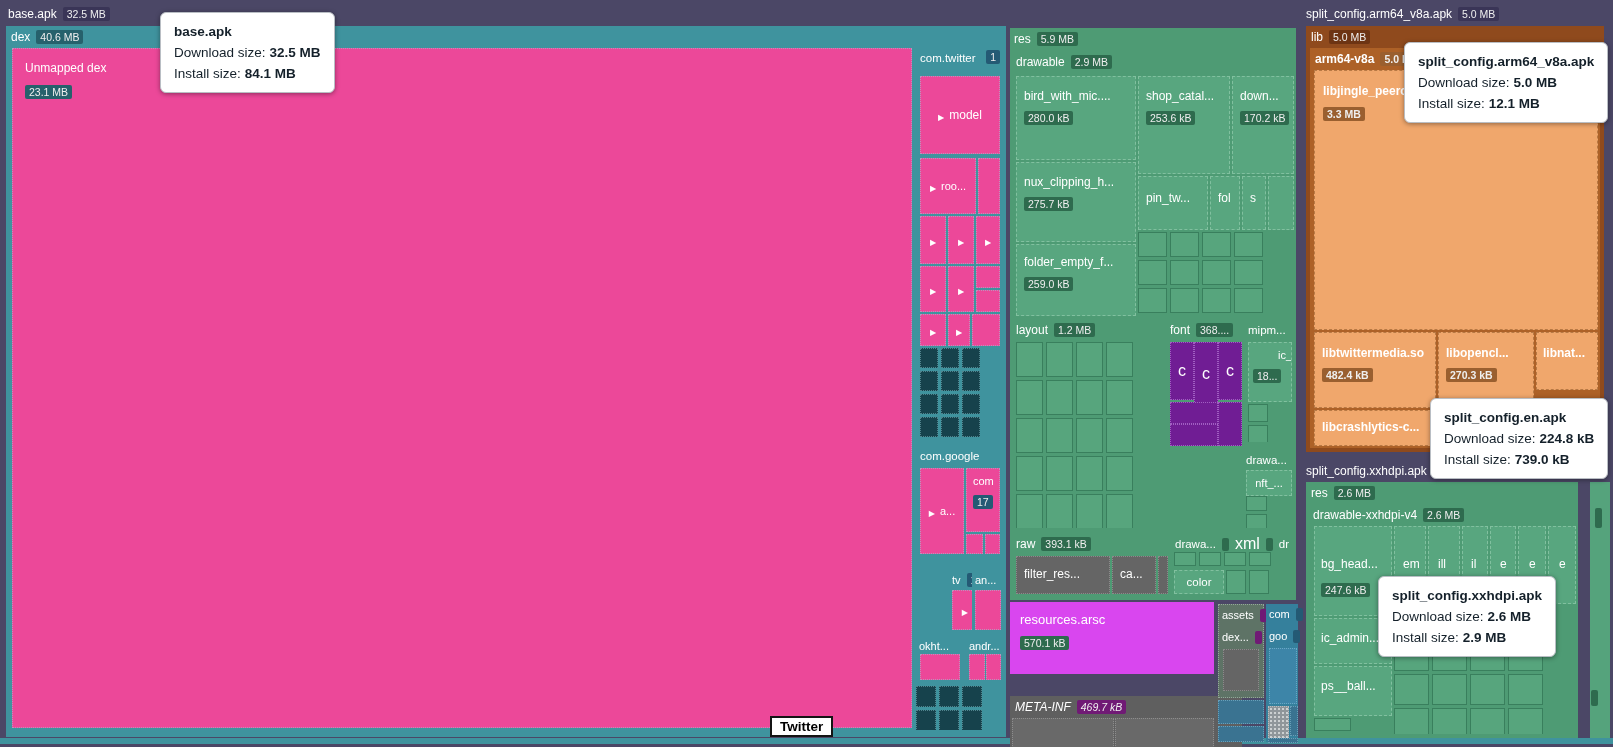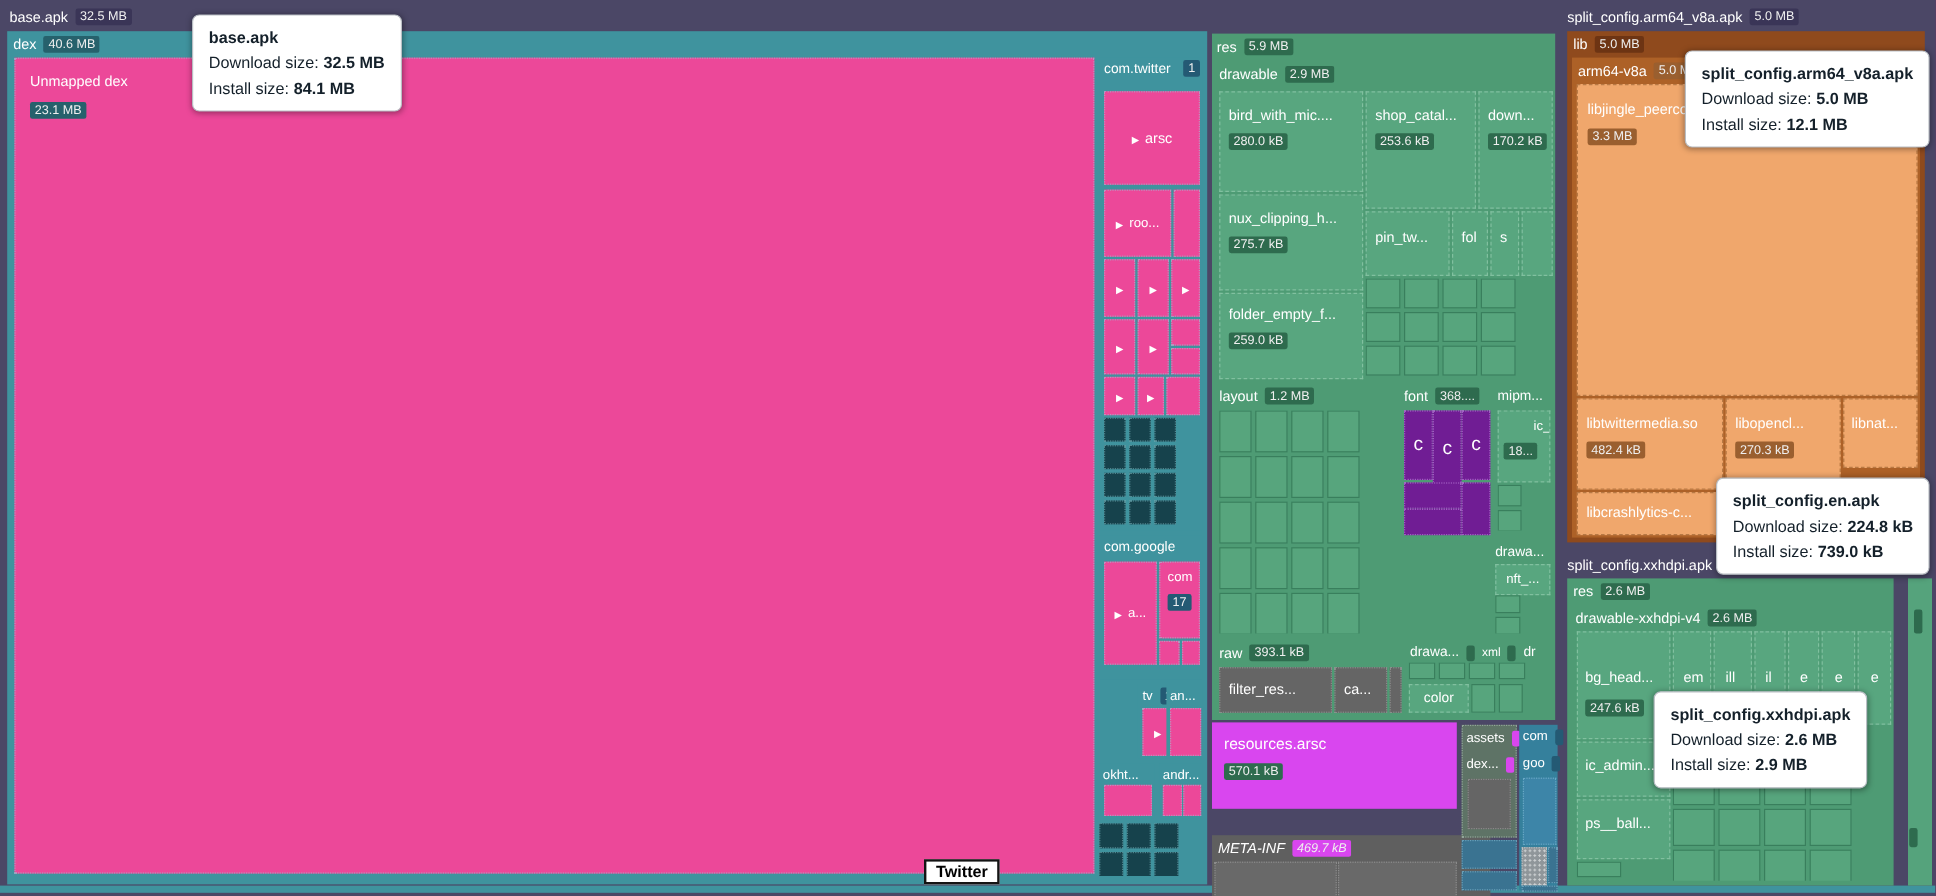--- a/index.html
+++ b/index.html
@@ -5,21 +5,21 @@
   html,body{margin:0;padding:0;background:#413d5c;}
   #stage{position:relative;width:1613px;height:747px;background:#4b4766;overflow:hidden;
          font-family:"Liberation Sans",sans-serif;color:#fff;}
   .abs{position:absolute;}
   .hdr{position:absolute;display:flex;align-items:center;gap:6px;white-space:nowrap;
        font-size:12px;color:#fff;height:16px;overflow:hidden;}
   .hdr .nm{font-size:12px;}
   .chip{display:inline-block;font-size:10.5px;line-height:14px;padding:0 4px;border-radius:2px;
         background:rgba(0,0,0,.32);color:#efefef;white-space:nowrap;}
   .chip.t{background:#26616c}.chip.g{background:#2e6b4e}.chip.p{background:#3a3557}
-  .chip.o{background:#9a5f2f}.chip.d{background:#d946ef}.chip.b{background:#245a74}
+  .chip.o{background:#9a5f2f}.chip.d{background:#701a75}.chip.b{background:#245a74}
   .chip.mini{width:7px;height:13px;padding:0}
   .cellT{position:absolute;background:#ec4899;border:1px dotted rgba(150,212,220,.55);overflow:hidden;}
   .cellG{position:absolute;background:#58a67f;border:1px dashed rgba(205,240,220,.35);overflow:hidden;}
   .cellP{position:absolute;background:#701d94;border:1px dotted rgba(195,140,225,.6);overflow:hidden;}
   .cellO{position:absolute;background:#f0a76c;border:1px dashed rgba(140,84,36,.55);overflow:hidden;}
   .cellGr{position:absolute;background:#656565;border:1px dotted rgba(185,185,185,.45);overflow:hidden;}
   .cellB{position:absolute;background:#3a7391;border:1px dotted rgba(150,205,225,.5);overflow:hidden;}
   .cellSp{position:absolute;background:#8f969a;border:1px dotted rgba(220,220,220,.6);
           background-image:radial-gradient(rgba(255,255,255,.55) 1px,transparent 1px);background-size:4px 4px;}
   .lbl{position:absolute;font-size:12px;color:#fff;white-space:nowrap;}
@@ -65,21 +65,21 @@
         <span class="chip t abs" style="left:12px;top:36px;">23.1 MB</span>
       </div>
 
       <div class="abs teal" style="left:910px;top:22px;width:86px;height:394px;">
         <div class="hdr" style="left:4px;top:2px;width:78px;">
           <span class="nm" style="font-size:11.5px">com.twitter</span>
         </div>
         <span class="chip b abs" style="right:2px;top:2px;">1</span>
         <div class="cellT ctr" style="left:4px;top:28px;width:78px;height:76px;">
           <span class="tri"></span>
-          <span style="font-size:12px">arsc</span>
+          <span style="font-size:12px">model</span>
         </div>
         <div class="cellT ctr" style="left:4px;top:110px;width:54px;height:54px;">
           <span class="tri"></span>
           <span style="font-size:11px">roo...</span>
         </div>
         <div class="cellT" style="left:62px;top:110px;width:20px;height:54px;"></div>
         <div class="cellT ctr" style="left:4px;top:168px;width:24px;height:46px;">
             <span class="tri solo"></span>
           </div>
         <div class="cellT ctr" style="left:32px;top:168px;width:24px;height:46px;">
@@ -319,21 +319,21 @@
         <div class="cellGr" style="left:100px;top:22px;width:42px;height:36px;">
           <span class="lbl" style="left:7px;top:10px;">ca...</span>
         </div>
         <div class="cellGr" style="left:146px;top:22px;width:8px;height:36px;"></div>
       </div>
 
       <div class="abs" style="left:162px;top:506px;width:120px;height:62px;">
         <div class="hdr" style="left:3px;top:2px;">
           <span class="nm" style="font-size:11.5px">drawa...</span>
           <span class="chip g mini"></span>
-          <span class="nm" style="font-size:10px">xml</span>
+          <span class="nm" style="font-size:16px">xml</span>
           <span class="chip g mini"></span>
           <span class="nm" style="font-size:11.5px">dr</span>
         </div>
         <div class="grid g" style="left:2px;top:18px;width:116px;height:15px;--w:20px;--h:12px;">
             <i></i>
             <i></i>
             <i></i>
             <i></i>
           </div>
         <div class="cellG ctr" style="left:2px;top:36px;width:48px;height:22px;">
@@ -393,21 +393,21 @@
   <div class="abs" style="left:1302px;top:4px;width:306px;height:452px;">
     <div class="hdr" style="left:4px;top:2px;">
       <span class="nm">split_config.arm64_v8a.apk</span>
       <span class="chip p">5.0 MB</span>
     </div>
     <div class="abs" style="left:4px;top:22px;width:298px;height:426px;background:#8f4a1d;">
       <div class="hdr" style="left:5px;top:3px;">
         <span class="nm">lib</span>
         <span class="chip o" style="background:#6d3413;">5.0 MB</span>
       </div>
-      <div class="abs" style="left:4px;top:22px;width:290px;height:400px;background:#ad6127;">
+      <div class="abs" style="left:4px;top:22px;width:290px;height:400px;background:#ad6127;font-weight:bold;">
         <div class="hdr" style="left:5px;top:3px;">
           <span class="nm">arm64-v8a</span>
           <span class="chip o">5.0 M</span>
         </div>
         <div class="cellO" style="left:4px;top:22px;width:282px;height:258px;">
           <span class="lbl" style="left:8px;top:13px;">libjingle_peerco...</span>
           <span class="chip o abs" style="left:8px;top:36px;">3.3 MB</span>
         </div>
         <div class="cellO" style="left:4px;top:284px;width:120px;height:74px;">
           <span class="lbl" style="left:7px;top:13px;">libtwittermedia.so</span>

